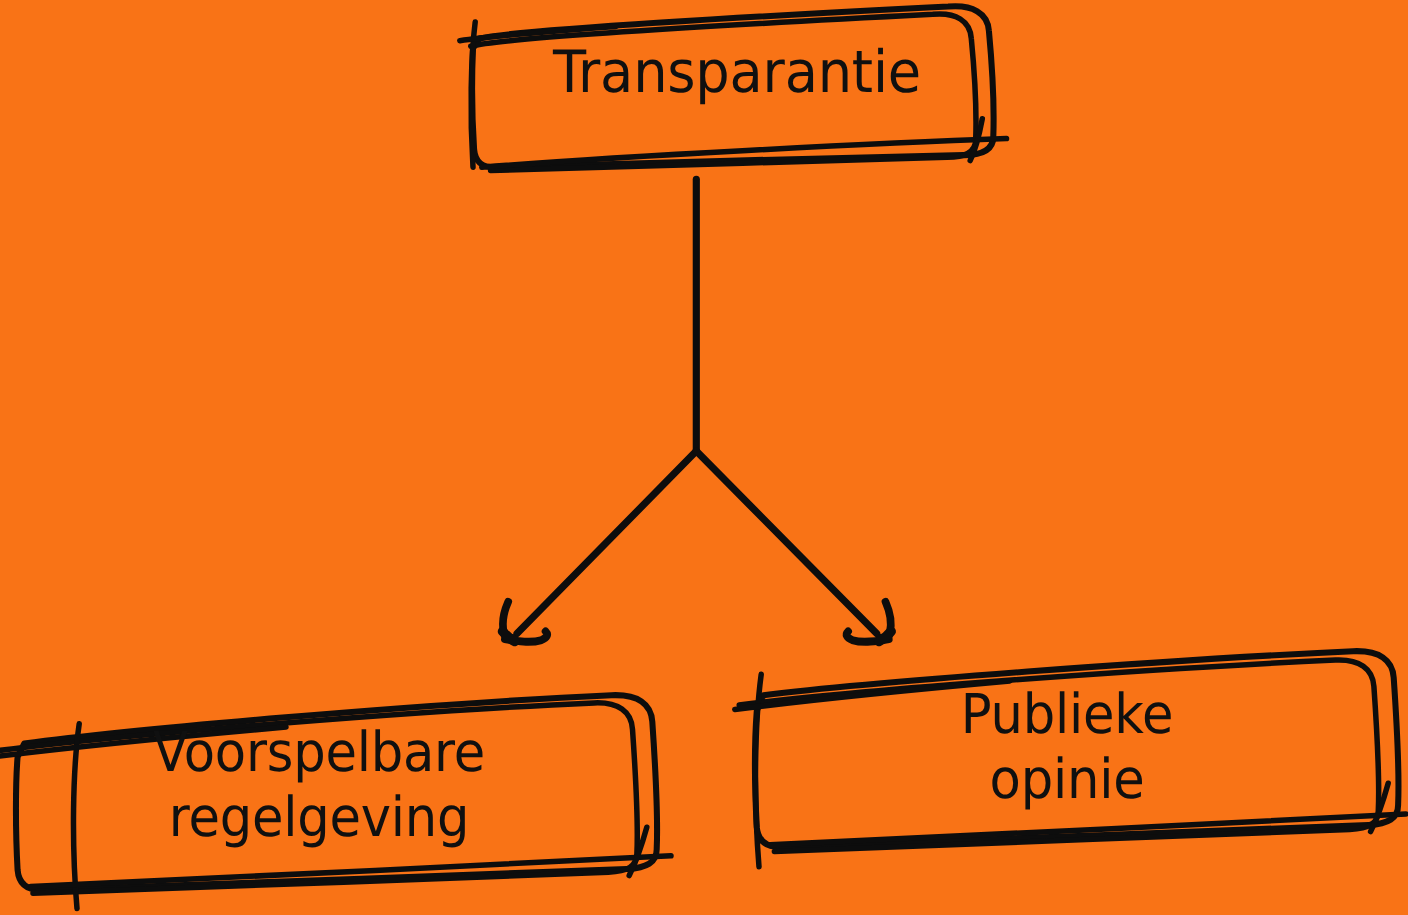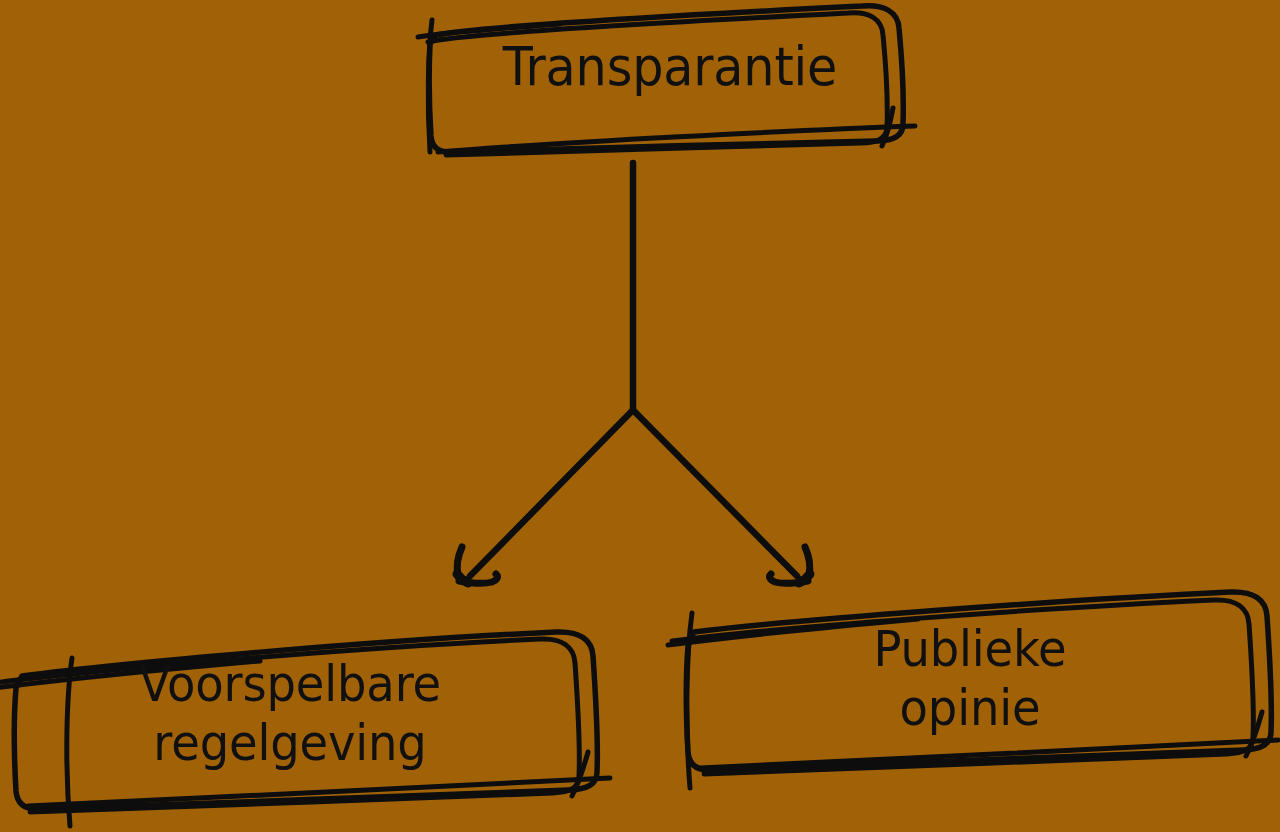--- a/index.html
+++ b/index.html
@@ -10,21 +10,21 @@
   body {
     width: 1280px;
     height: 832px;
     overflow: hidden;
     font-family: "DejaVu Sans", sans-serif;
   }
   #canvas {
     position: relative;
     width: 1280px;
     height: 832px;
-    background: #a16207;
+    background: #f97316;
   }
   #sketch {
     position: absolute;
     top: 0;
     left: 0;
     width: 1280px;
     height: 832px;
   }
   .node-label {
     position: absolute;

